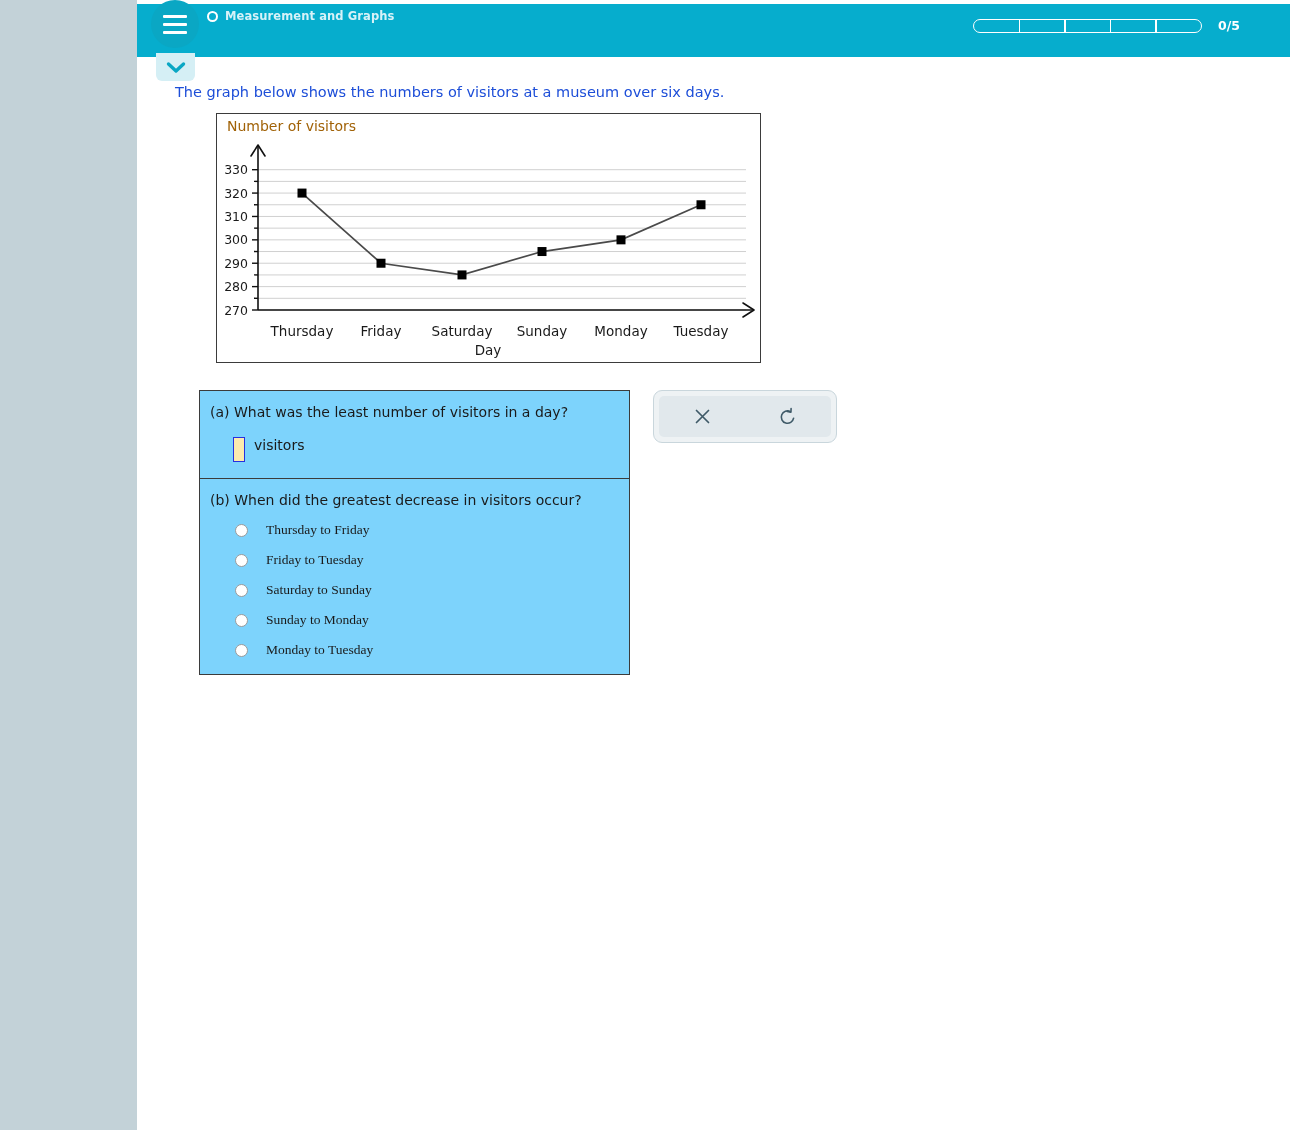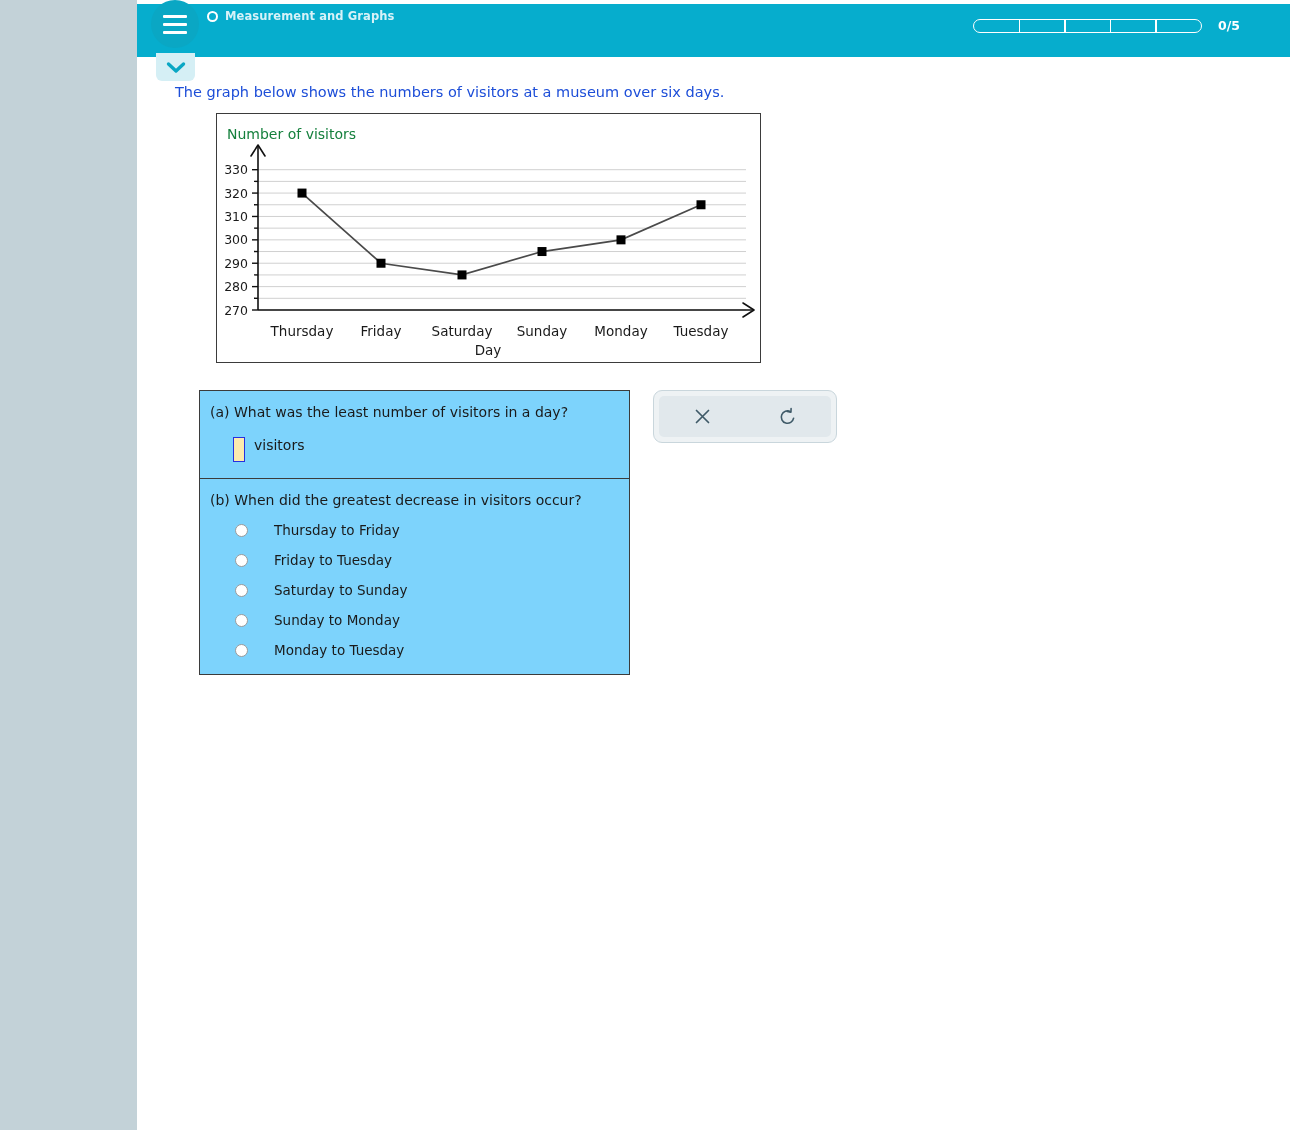--- a/index.html
+++ b/index.html
@@ -102,22 +102,22 @@
   }
 
   
   #chart-card {
     position: absolute; left: 216px; top: 113px;
     width: 545px; height: 250px;
     border: 1px solid #3b3b3b;
     background: #ffffff;
   }
   #chart-title {
-    position: absolute; left: 10px; top: 12px;
-    font-size: 14px; color: #15803d;
+    position: absolute; left: 10px; top: 4px;
+    font-size: 14px; color: #a16207;
   }
   #chart-svg { position: absolute; left: 0; top: 0; }
   .ylabel-text { font-size: 12.5px; fill: #1a1a1a; font-family: "DejaVu Sans","Liberation Sans",sans-serif; }
   .xlabel-text { font-size: 13.5px; fill: #1a1a1a; font-family: "DejaVu Sans","Liberation Sans",sans-serif; }
   .axisname-text { font-size: 13.5px; fill: #1a1a1a; font-family: "DejaVu Sans","Liberation Sans",sans-serif; }
 
   
   #answer-panel {
     position: absolute; left: 199px; top: 390px;
     width: 431px;
@@ -133,23 +133,24 @@
   }
   #visitors-input {
     width: 12px; height: 25px;
     background: #fdeaae;
     border: 1.6px solid #2730e0;
     cursor: text;
   }
   #visitors-unit { font-size: 14px; color: #1a1a1a; }
 
   .option-row {
-    display: flex; align-items: center; gap: 26px;
+    display: flex; align-items: center; gap: 18px;
     margin-left: 25px; margin-top: 14px;
     cursor: pointer;
+    font-family: Liberation Serif, serif;
   }
   #qblock-b .option-row:first-of-type { margin-top: 20px; }
   .radio-dot {
     width: 13px; height: 13px; border-radius: 50%;
     border: 1.4px solid #9a9a9a;
     background: #ffffff;
     flex: 0 0 auto;
   }
   .option-label { font-size: 13.5px; color: #1a1a1a; }
 

